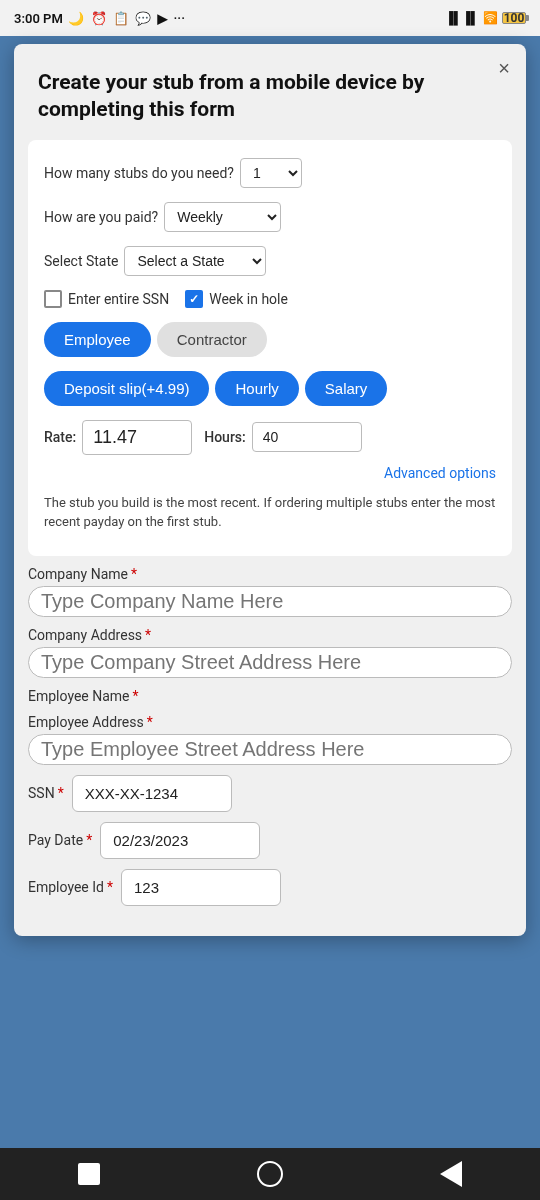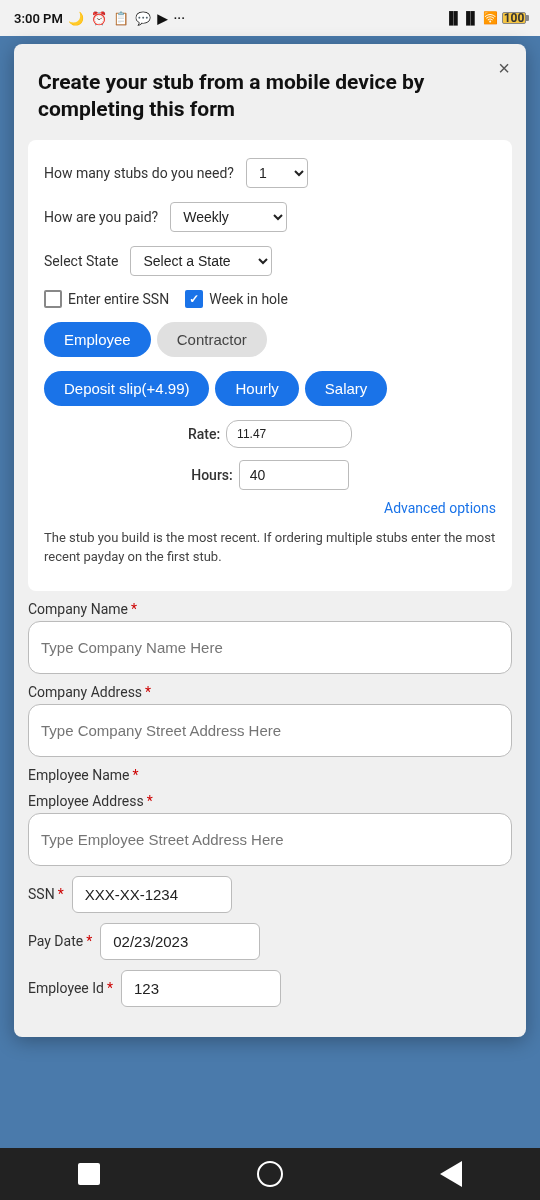--- a/index.html
+++ b/index.html
@@ -94,21 +94,20 @@
       margin: 0 14px;
       border-radius: 8px;
       padding: 18px 16px;
     }
 
     .form-row {
       display: flex;
       align-items: center;
       margin-bottom: 14px;
       flex-wrap: wrap;
-      gap: 6px;
     }
     .form-row label {
       font-size: 14px;
       color: #333;
       margin-right: 6px;
       white-space: nowrap;
     }
 
     
     select {
@@ -188,21 +187,20 @@
       color: #444;
     }
 
     
     .rate-hours-row {
       display: flex;
       align-items: center;
       gap: 12px;
       margin-bottom: 10px;
       flex-wrap: wrap;
-      flex-direction: column;
     }
     .rate-hours-item {
       display: flex;
       align-items: center;
       gap: 6px;
     }
     .rate-hours-item label {
       font-size: 14px;
       color: #333;
       font-weight: 500;
@@ -248,23 +246,23 @@
       display: flex;
       gap: 3px;
     }
     .required-star {
       color: #c00;
       font-size: 14px;
     }
     .field-input {
       width: 100%;
       border: 1.5px solid #bbb;
-      border-radius: 12px;
-      padding: 17px 12px;
-      font-size: 15px;
+      border-radius: 18px;
+      padding: 3px 12px;
+      font-size: 20px;
       color: #999;
       background: #fff;
       outline: none;
     }
     .field-input.filled {
       color: #222;
     }
 
     
     .inline-field-row {
@@ -404,21 +402,21 @@
 
       <div class="btn-group">
         <button class="btn-toggle btn-active">Deposit slip(+4.99)</button>
         <button class="btn-toggle btn-active">Hourly</button>
         <button class="btn-toggle btn-active">Salary</button>
       </div>
 
       <div class="rate-hours-row">
         <div class="rate-hours-item">
           <label>Rate:</label>
-          <input type="text" class="rate-hours-item" style="border: 1px solid rgb(187, 187, 187); border-radius: 12px; padding: 6px 10px; font-size: 12px; width: 126px;" value="11.47">
+          <input type="text" class="rate-hours-item" style="border: 1px solid rgb(187, 187, 187); border-radius: 4px; padding: 6px 10px; font-size: 18px; width: 110px;" value="11.47">
         </div>
         <div class="rate-hours-item">
           <label>Hours:</label>
           <input type="text" style="border: 1px solid rgb(187, 187, 187); border-radius: 4px; padding: 6px 10px; font-size: 14px; width: 110px;" value="40">
         </div>
       </div>
 
       <a class="advanced-link">Advanced options</a>
 
       <p class="info-text">The stub you build is the most recent. If ordering multiple stubs enter the most recent payday on the first stub.</p>

